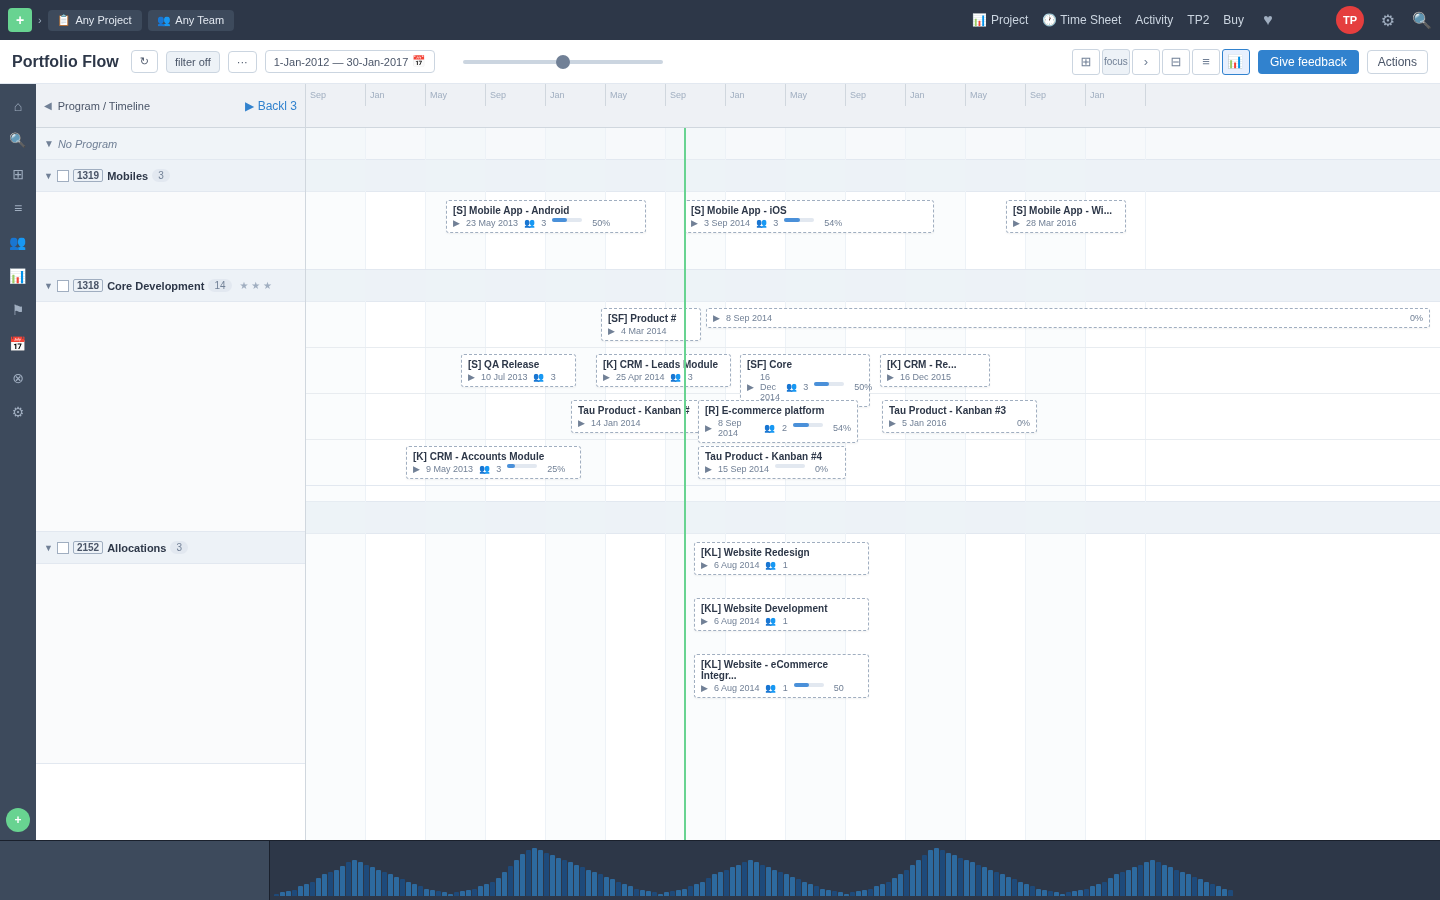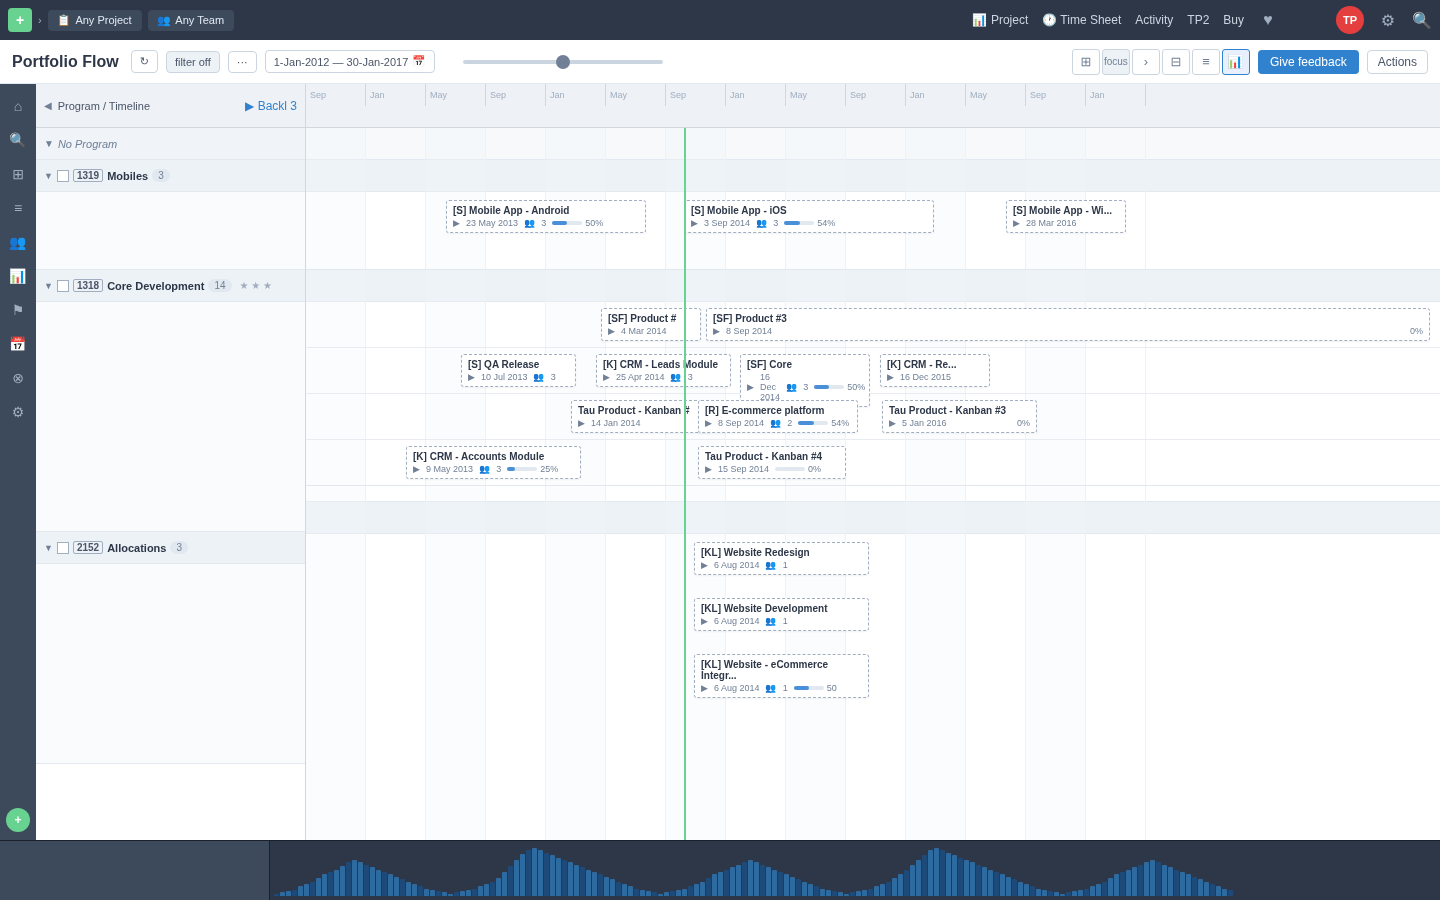--- a/index.html
+++ b/index.html
@@ -173,21 +173,21 @@
       border-radius: 3px;
       padding: 4px 6px;
       font-size: 10px;
       color: #2d3748;
       cursor: pointer;
       box-shadow: 0 1px 2px rgba(0,0,0,0.05);
     }
     .task-title { font-weight: 600; font-size: 10px; color: #2d3748; margin-bottom: 2px; }
     .task-meta { display: flex; align-items: center; gap: 6px; font-size: 9px; color: #718096; }
     .task-date { color: #718096; }
-    .progress-bar { display: flex; align-items: center; gap: 3px; }
+    .progress-bar { display: flex; gap: 10px; }
     .progress-track { width: 30px; height: 4px; background: #e2e8f0; border-radius: 2px; }
     .progress-fill { height: 4px; background: #4a90d9; border-radius: 2px; }
 
     
     .bottom-minimap {
       height: 60px;
       background: #2d3748;
       border-top: 1px solid #1a202c;
       display: flex;
       overflow: hidden;
@@ -432,21 +432,20 @@
 
         <div style="height:46px; border-bottom:1px solid #e8ecf0; position:relative;">
           <div class="task-card" style="left:295px; top:6px; width:100px;">
             <div class="task-title">[SF] Product #</div>
             <div class="task-meta">
               <span>▶</span>
               <span class="task-date">4 Mar 2014</span>
             </div>
           </div>
           <div class="task-card" style="left:400px; top:6px; right:10px;">
-            <div class="task-title">[SF] Product #3</div>
             <div class="task-meta">
               <span>▶</span>
               <span class="task-date">8 Sep 2014</span>
               <span style="margin-left:auto;">0%</span>
             </div>
           </div>
         </div>
 
         <div style="height:46px; border-bottom:1px solid #e8ecf0; position:relative;">
           <div class="task-card" style="left:155px; top:6px; width:115px;">

